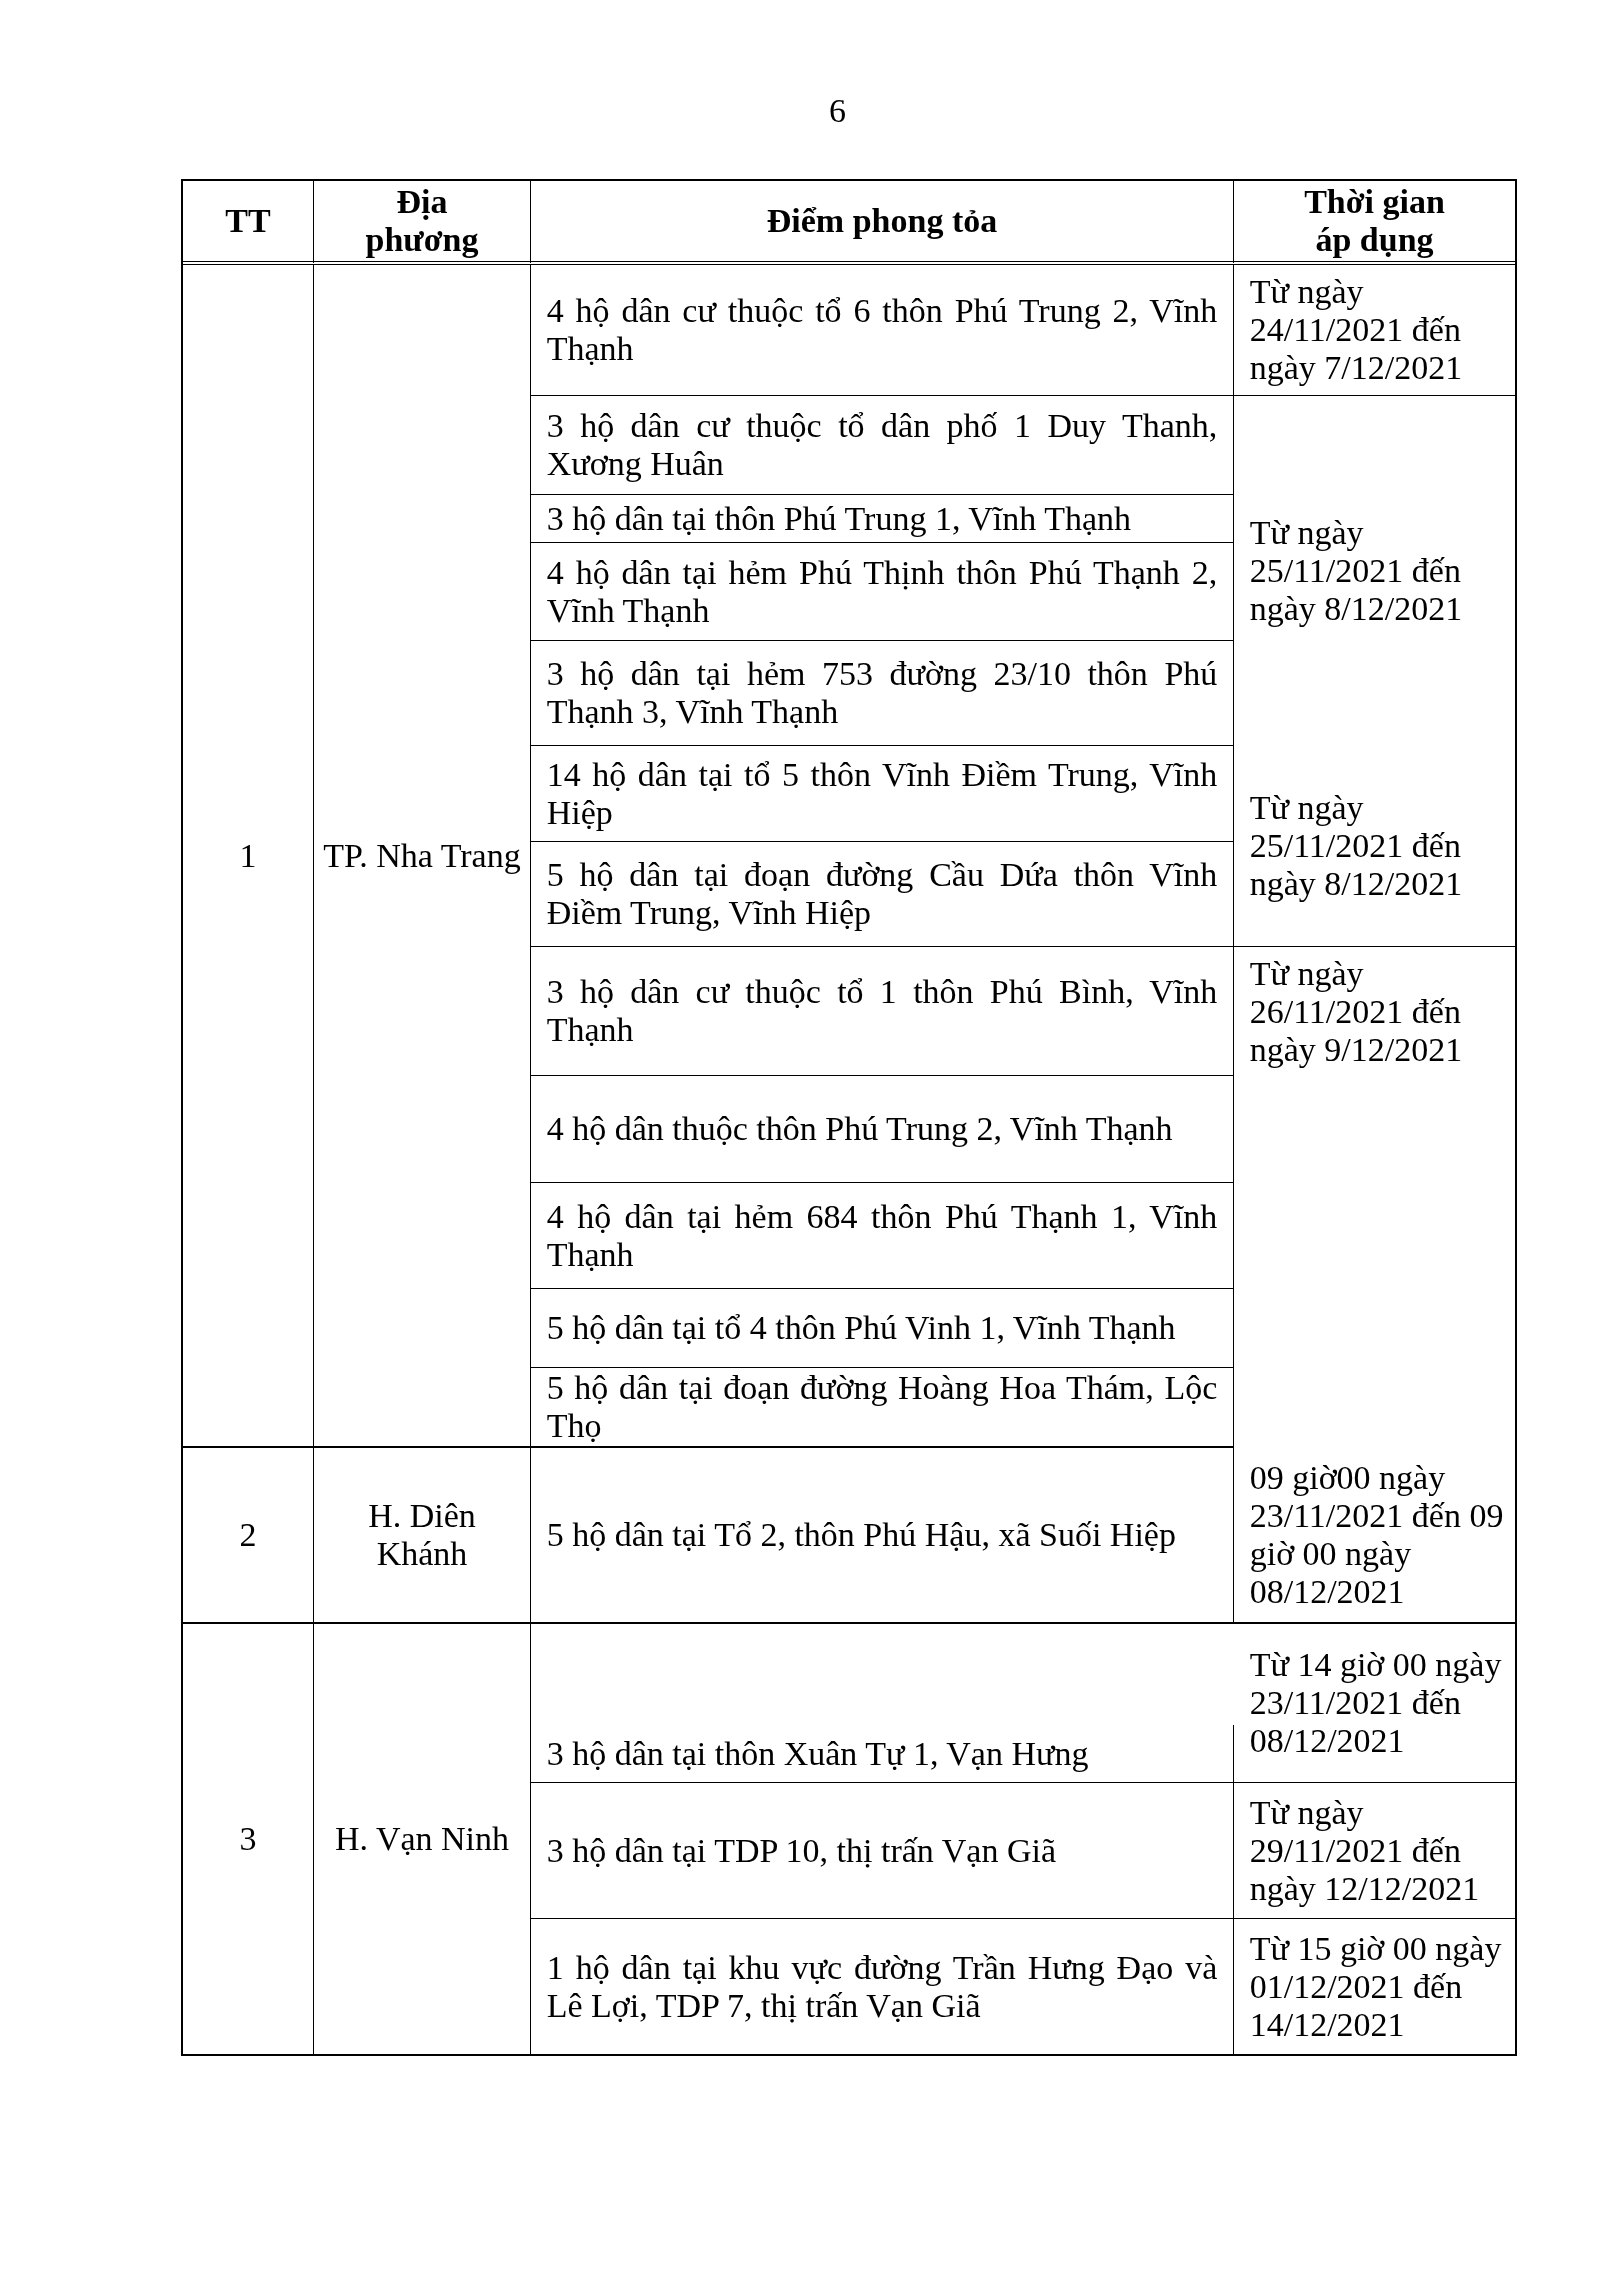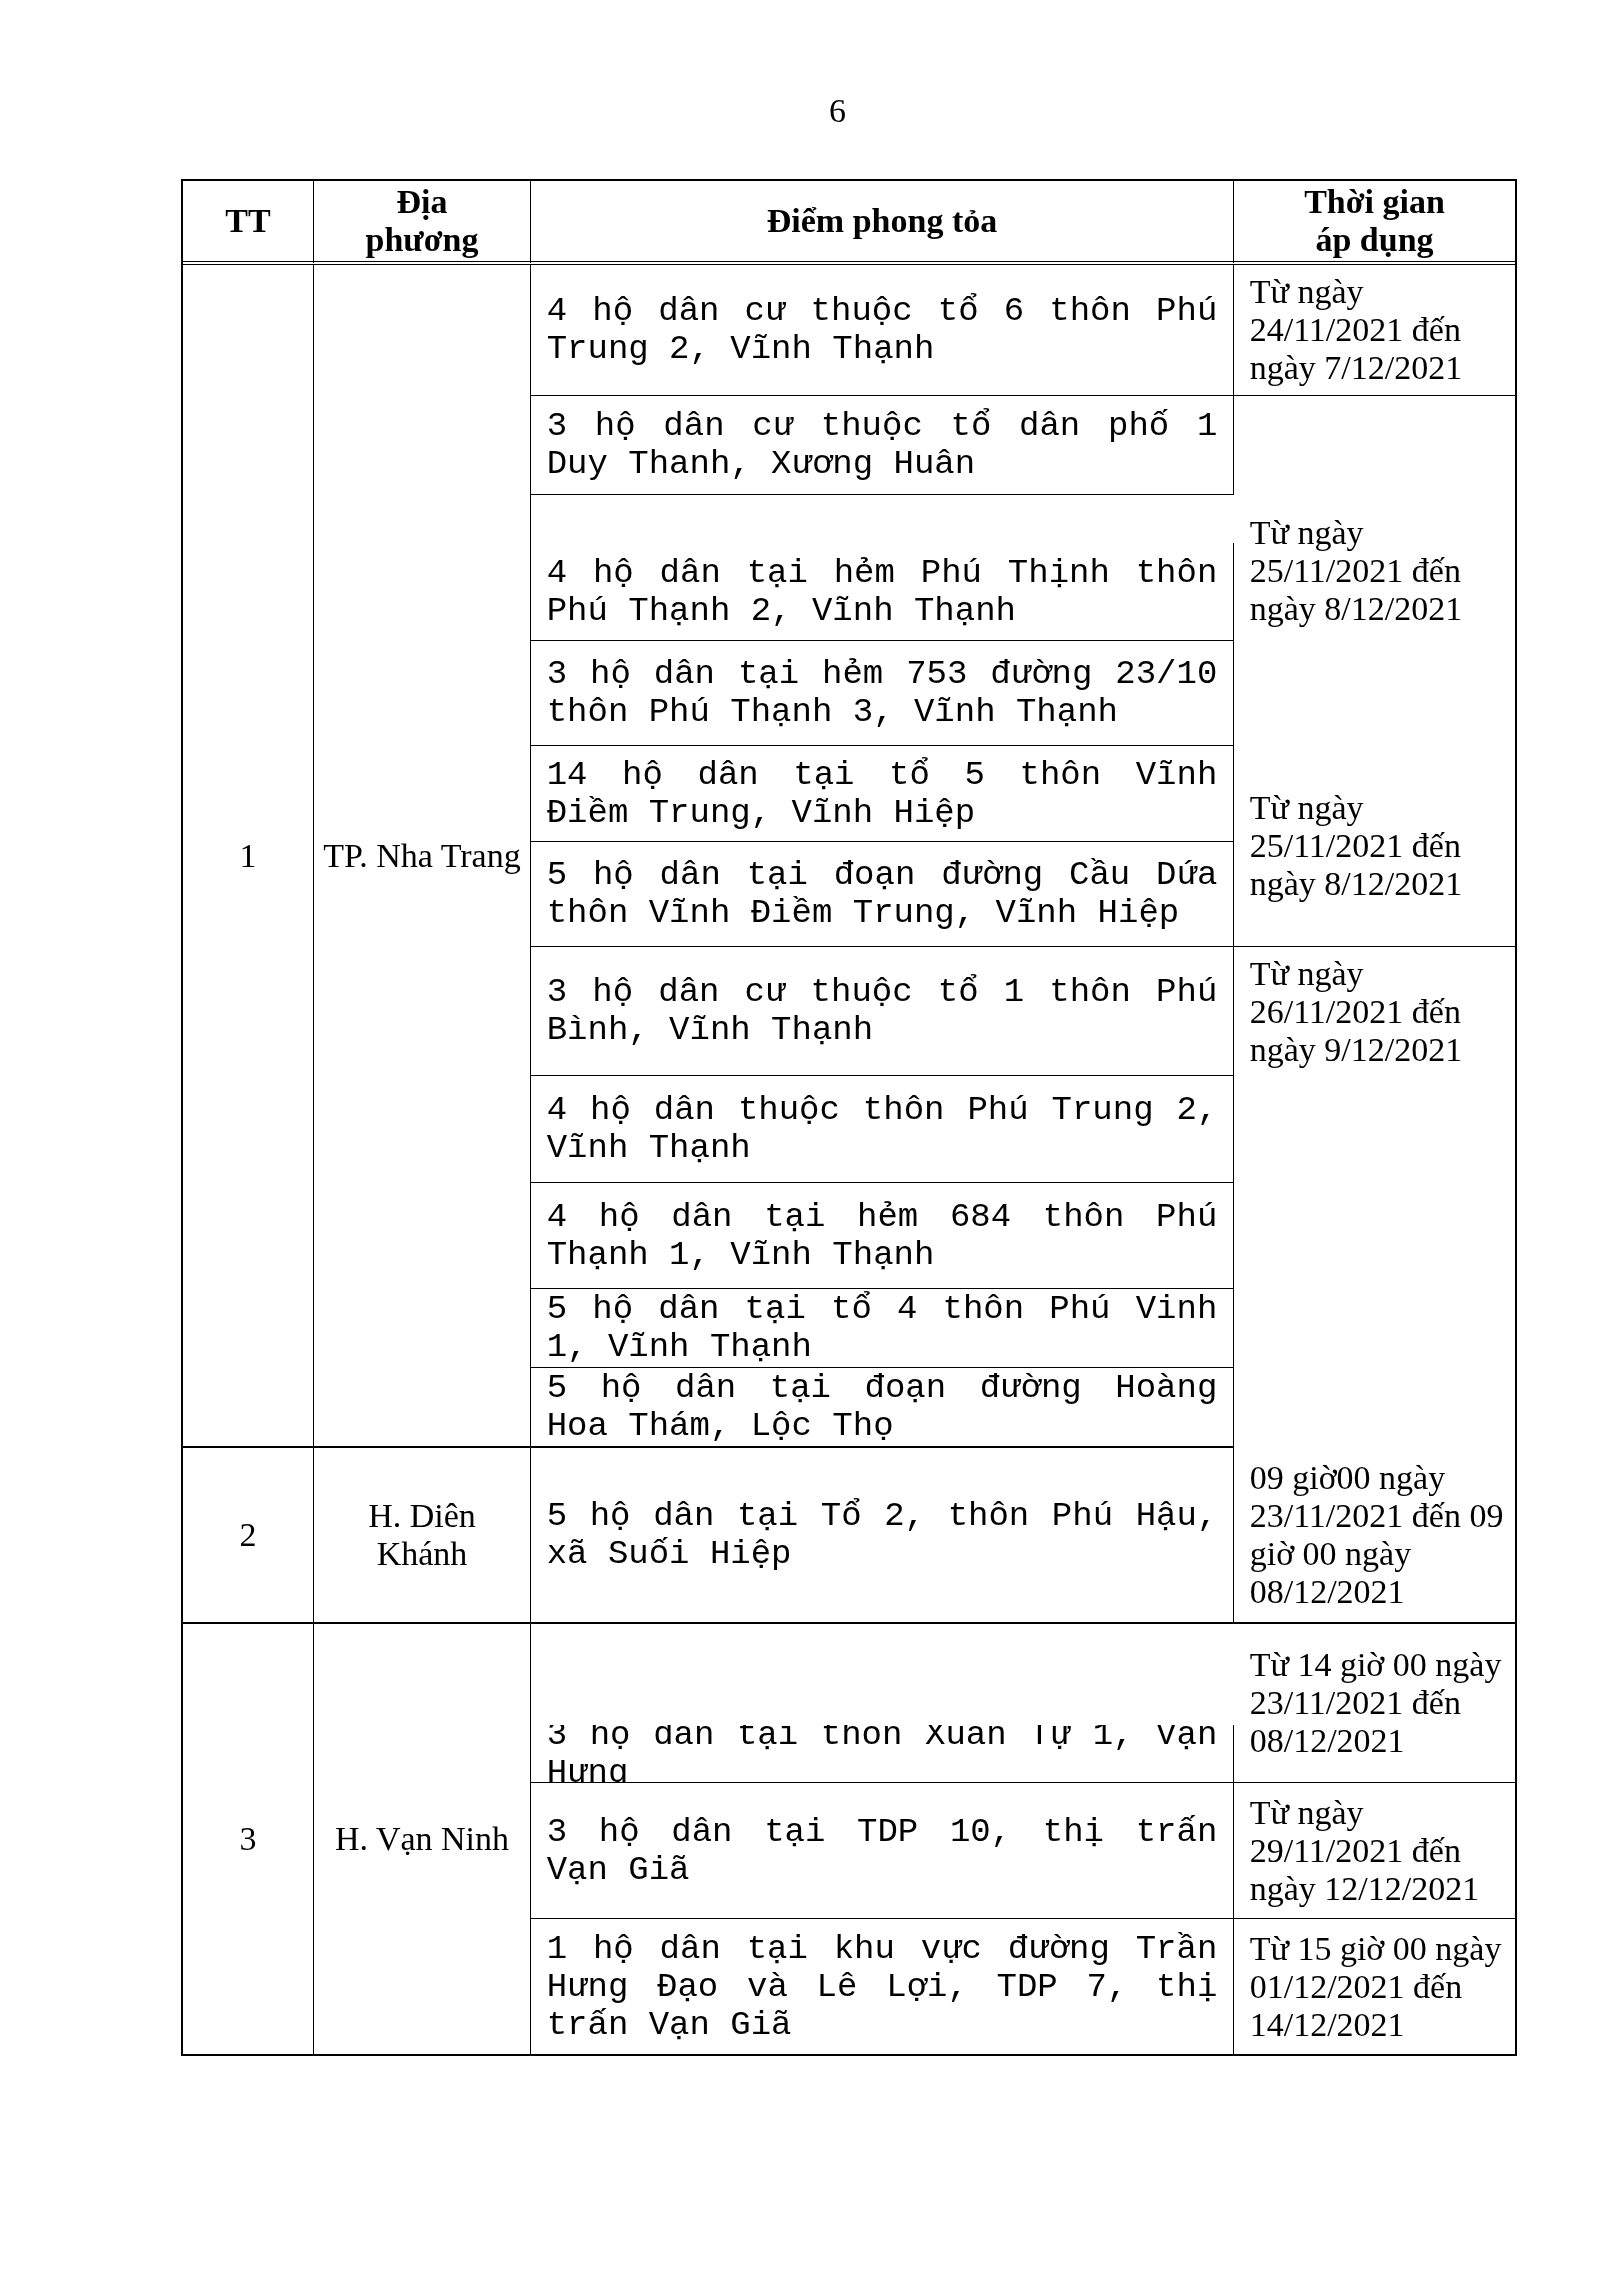--- a/index.html
+++ b/index.html
@@ -17,21 +17,21 @@
     grid-template-rows:84px 131px 99px 48px 98px 105px 96px 105px 129px 107px 106px 79px 80px 176px 101px 58px 136px 135px;
     background:#fff;
   }
   .cell{display:flex;align-items:center;font-size:34px;line-height:38px;overflow:hidden;}
   .br{border-right:1.3px solid #000;}
   .bb2{border-bottom:1.3px solid #000;}
   .bb4{border-bottom:2.6px solid #000;}
   .bbd{border-bottom:4.6px double #000;}
   .center{justify-content:center;text-align:center;padding:0 9.2px;}
   .hdr{font-weight:bold;}
-  .point{padding:0 15.7px;font-family:Liberation Mono, monospace;}
+  .point{padding:0 15.7px;}
   .point .txt{width:100%;text-align:justify;}
   .time{padding:0 5.2px 0 15.7px;}
   .time .txt{width:100%;text-align:left;}
   .hdia .txt{display:inline-block;max-width:137px;}
   .htime .txt{display:inline-block;max-width:177px;}
 </style>
 </head>
 <body>
 
 <div class="page-number">6</div>
@@ -69,20 +69,23 @@
     </div>
   <div class="cell center br" style="grid-row:15/19;grid-column:2">
       <span class="txt">H. Vạn Ninh</span>
     </div>
 
   <div class="cell point br bb2" style="grid-row:2;grid-column:3">
       <span class="txt">4 hộ dân cư thuộc tổ 6 thôn Phú Trung 2, Vĩnh Thạnh</span>
     </div>
   <div class="cell point br bb2" style="grid-row:3;grid-column:3">
       <span class="txt">3 hộ dân cư thuộc tổ dân phố 1 Duy Thanh, Xương Huân</span>
+    </div>
+  <div class="cell point br bb2" style="grid-row:4;grid-column:3">
+      <span class="txt">3 hộ dân tại thôn Phú Trung 1, Vĩnh Thạnh</span>
     </div>
   <div class="cell point br bb2" style="grid-row:5;grid-column:3">
       <span class="txt">4 hộ dân tại hẻm Phú Thịnh thôn Phú Thạnh 2, Vĩnh Thạnh</span>
     </div>
   <div class="cell point br bb2" style="grid-row:6;grid-column:3">
       <span class="txt">3 hộ dân tại hẻm 753 đường 23/10 thôn Phú Thạnh 3, Vĩnh Thạnh</span>
     </div>
   <div class="cell point br bb2" style="grid-row:7;grid-column:3">
       <span class="txt">14 hộ dân tại tổ 5 thôn Vĩnh Điềm Trung, Vĩnh Hiệp</span>
     </div>

